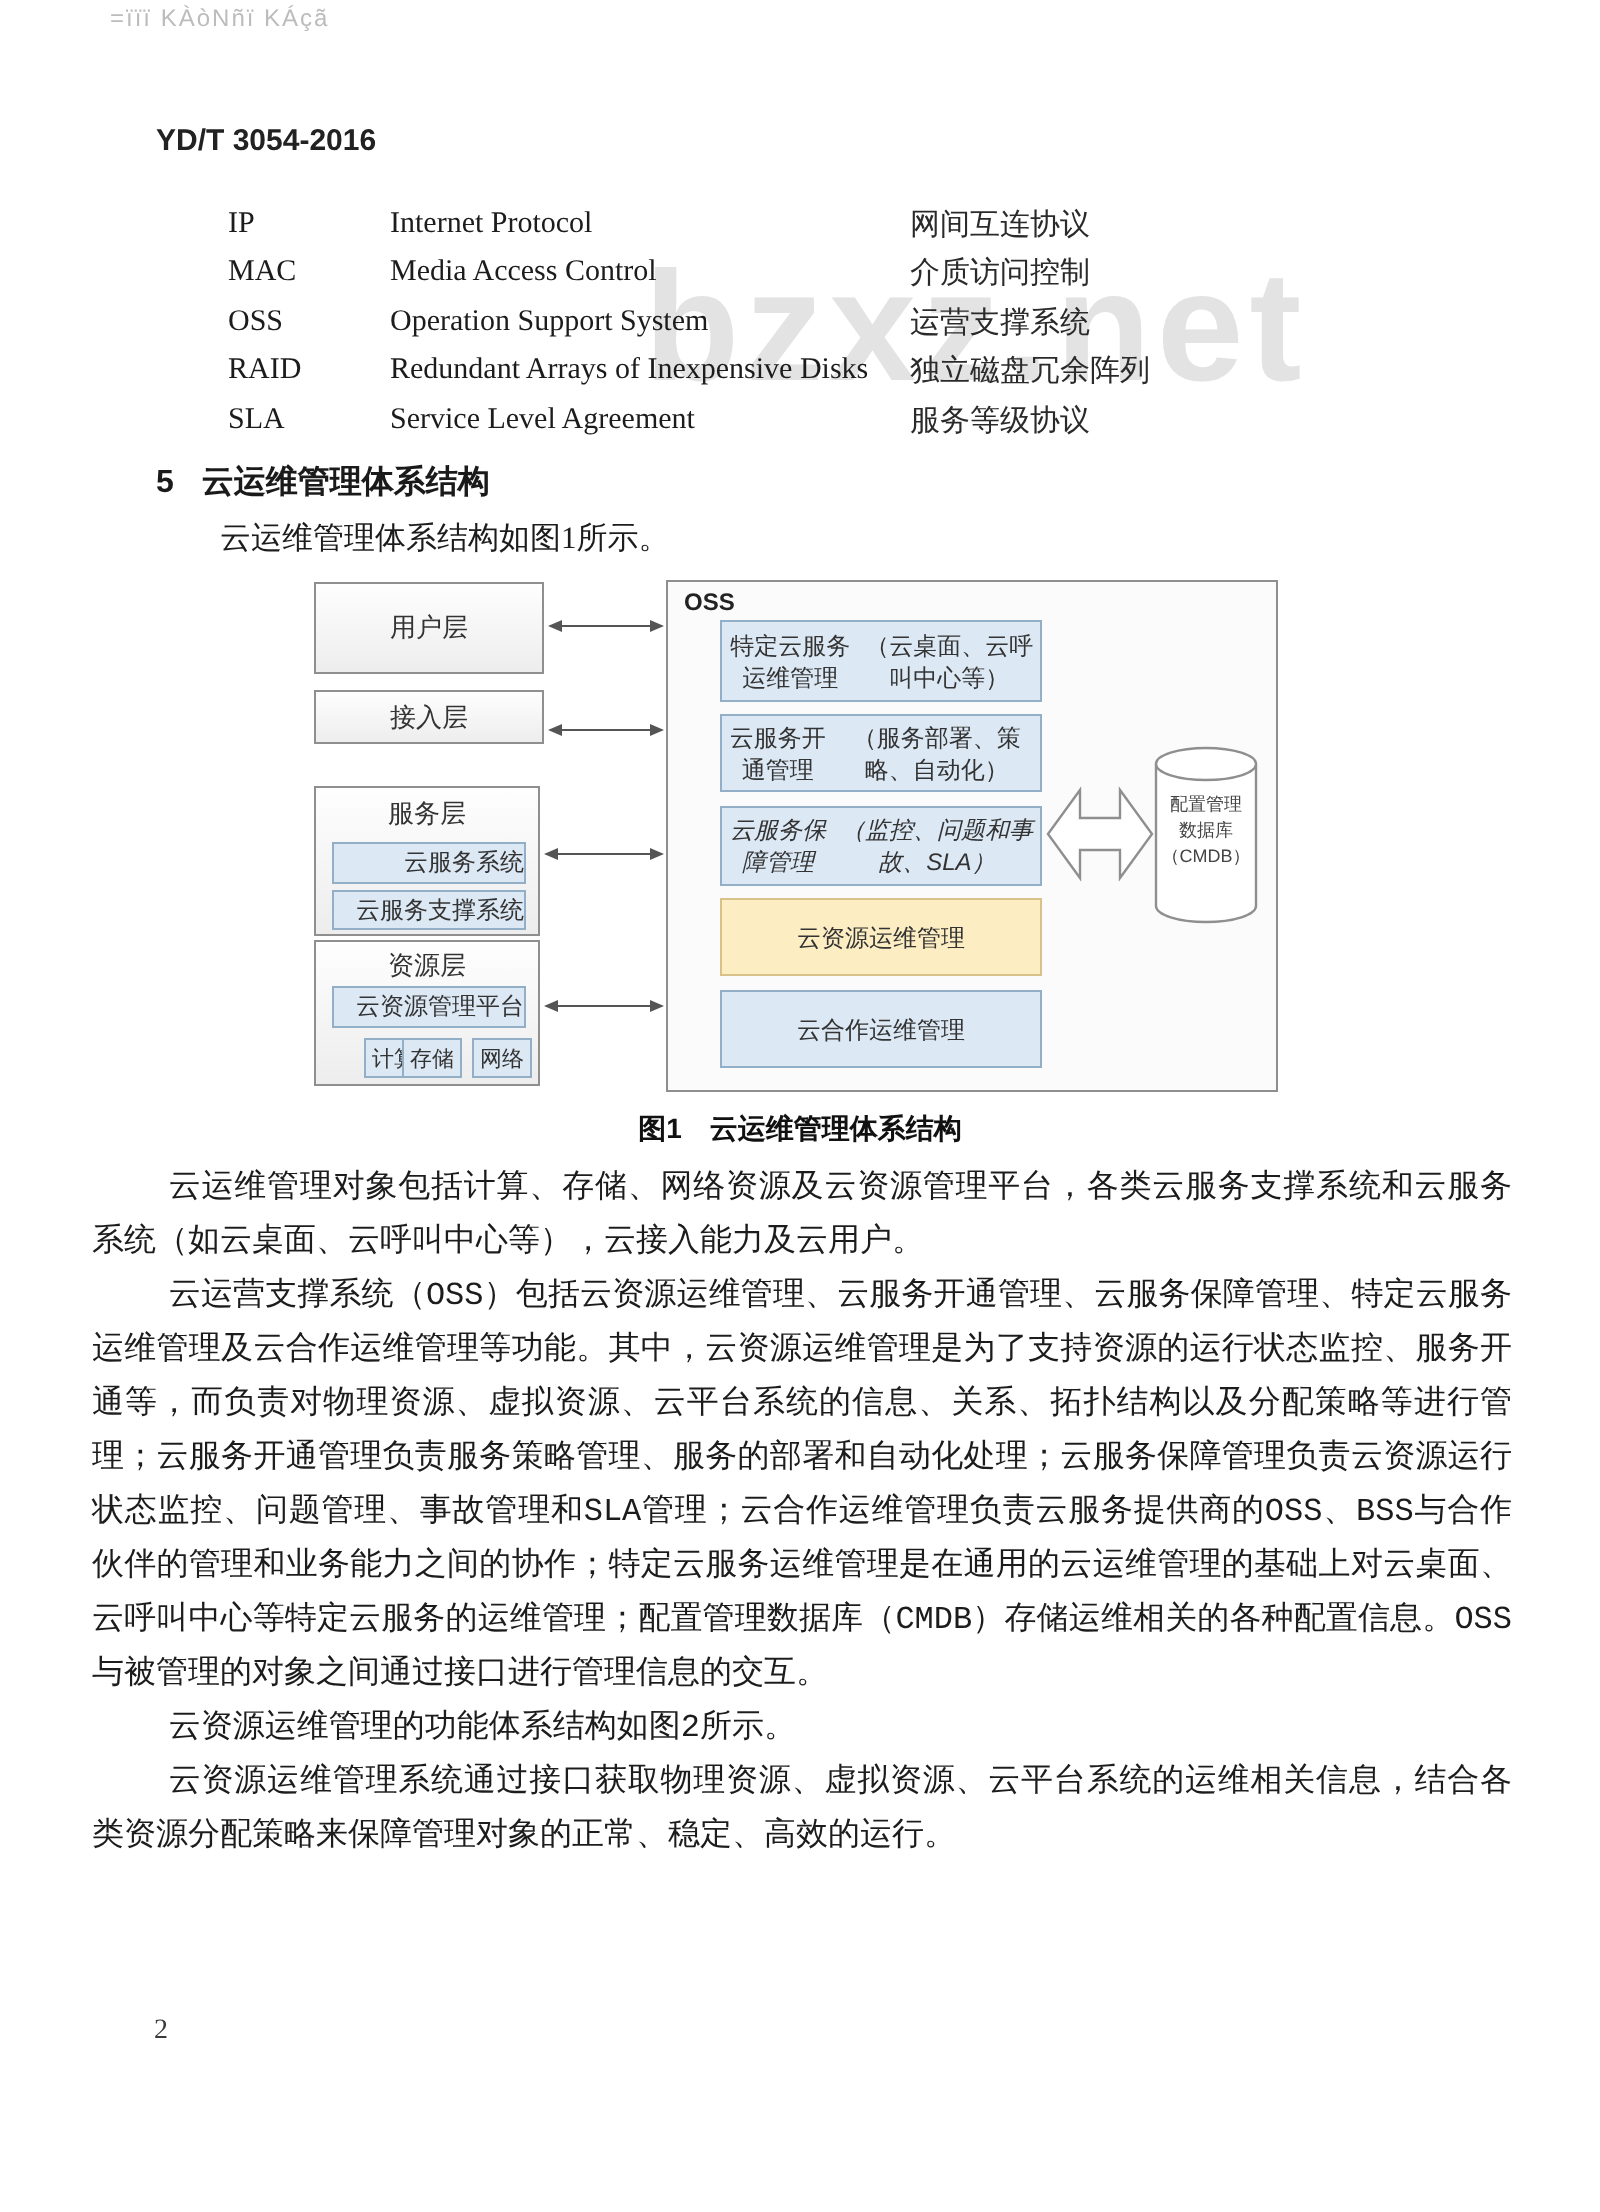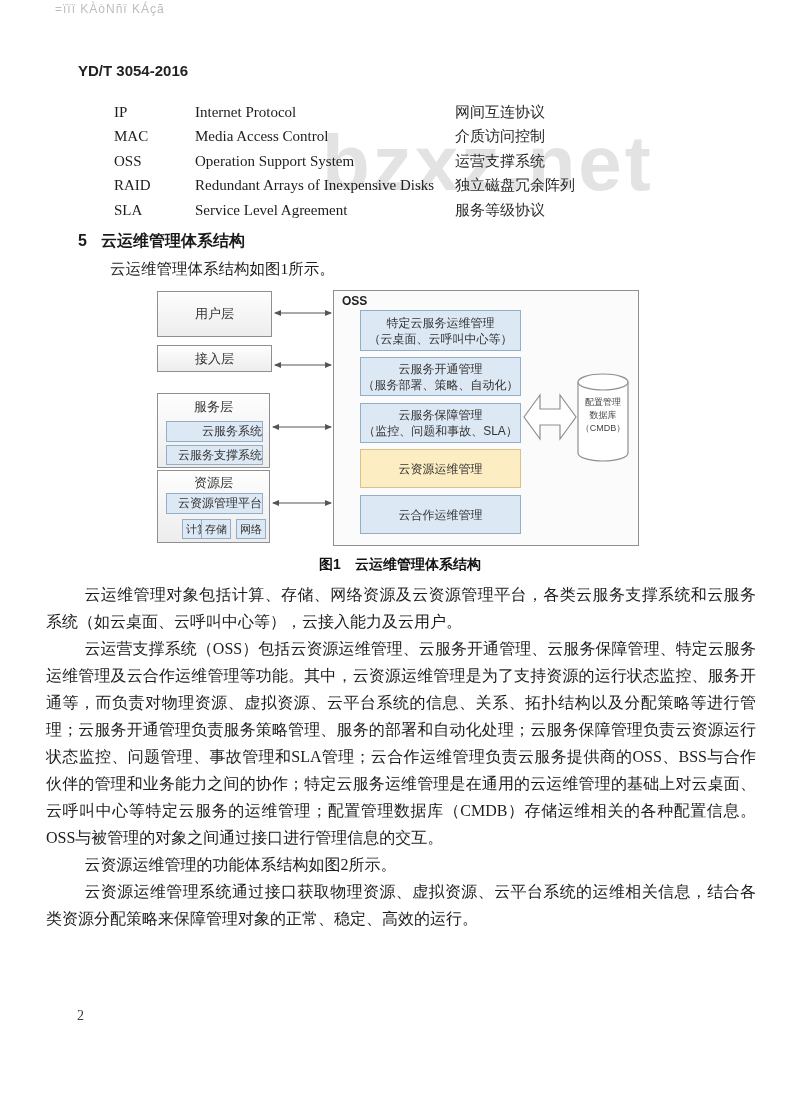--- a/index.html
+++ b/index.html
@@ -46,38 +46,38 @@
     display:flex; align-items:center; justify-content:flex-end; font-size:12px; text-align:center;
   }
   .smallbox {
     position:absolute; background:#dce8f4; border:1px solid #93aec7; color:#333;
     display:flex; align-items:center; justify-content:center; font-size:11px;
   }
   .oss-box { position:absolute; left:333px; top:2px; width:306px; height:256px; border:1px solid #8f8f8f; background:#fbfbfb; }
   .oss-label { position:absolute; left:8px; top:3px; font-size:12px; font-weight:600; color:#222; }
   .module {
     position:absolute; left:26px; width:161px; border:1px solid #93aec7; background:#dce8f4;
-    display:flex; flex-direction:column; align-items:center; justify-content:center;
+    display:flex; flex-direction:row; align-items:center; justify-content:center;
     font-size:12px; line-height:16px; color:#333; text-align:center;
   }
   .module.yellow { background:#fcedc2; border-color:#d9c28a; }
   .cyl-text {
     position:absolute; left:244px; top:105px; width:50px; text-align:center;
     font-size:9px; line-height:13px; color:#444;
   }
   .arrows-svg { position:absolute; left:0; top:0; width:800px; height:262px; pointer-events:none; }
   
   .fig-caption {
     position:absolute; left:0; top:556px; width:800px; text-align:center;
     font-size:14px; font-weight:bold; font-family:"Liberation Sans",sans-serif; color:#111;
   }
   
   .bodytext { position:absolute; left:46px; top:581px; width:710px; }
   .bodytext p {
-    font-size:16px; line-height:27px; text-align:justify; text-indent:2.4em; color:#1c1c1c;
+    font-size:16px; line-height:27px; text-align:justify; text-indent:2.4em; color:#1c1c1c;font-family:Liberation Mono, monospace;
   }
   .page-number { position:absolute; left:77px; top:1008px; font-size:14px; color:#3a3a3a; }
 </style>
 </head>
 <body>
 
 <div class="page">
 
   <div class="hdr-watermark">=ïïï KÀòNñï KÁçã</div>
   <div class="site-watermark">bzxz.net</div>
@@ -157,21 +157,21 @@
         <div class="oss-label">OSS</div>
 
         <div class="module" style="top:19px;height:41px;">
           <span>特定云服务运维管理</span>
           <span>（云桌面、云呼叫中心等）</span>
         </div>
         <div class="module" style="top:66px;height:39px;align-items:center;">
           <span>云服务开通管理</span>
           <span>（服务部署、策略、自动化）</span>
         </div>
-        <div class="module" style="top:112px;height:40px;">
+        <div class="module" style="top:112px;height:40px;font-style:italic;">
           <span>云服务保障管理</span>
           <span>（监控、问题和事故、SLA）</span>
         </div>
         <div class="module yellow" style="top:158px;height:39px;">
           <span>云资源运维管理</span>
         </div>
         <div class="module" style="top:204px;height:39px;">
           <span>云合作运维管理</span>
         </div>
 

